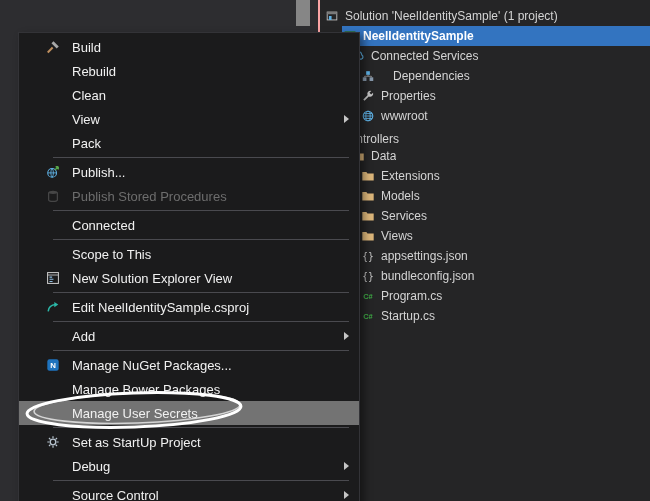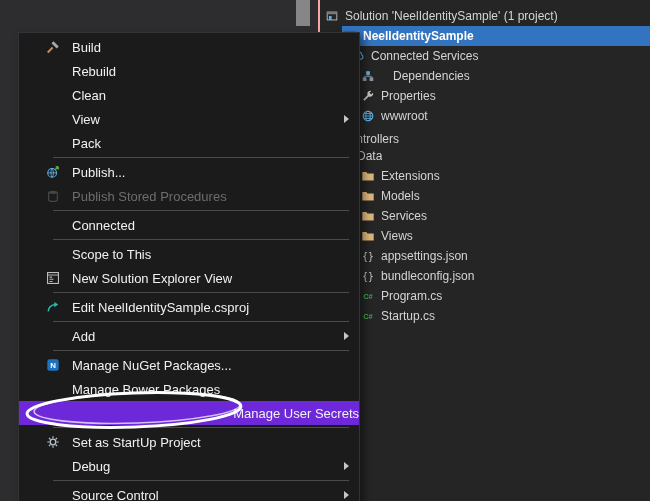--- a/index.html
+++ b/index.html
@@ -18,21 +18,21 @@
   .t-icon{width:16px;height:16px;flex:0 0 16px;display:inline-flex;align-items:center;
     justify-content:center;margin:0 5px 0 0;}
   .t-label{overflow:hidden;}
   .t-badge{position:absolute;left:-9px;top:2px;color:#e03c31;font-weight:bold;font-size:12px;line-height:12px;}
 
   
   .context-menu{position:absolute;left:18px;top:32px;width:342px;box-sizing:border-box;
     background:#1b1b1c;border:1px solid #333337;padding:2px 0;z-index:5;
     box-shadow:4px 4px 8px rgba(0,0,0,0.45);}
   .menu-item{display:flex;align-items:center;height:24px;color:#f1f1f1;font-size:13px;padding-left:19px;}
-  .menu-item.highlighted{background:#6d28d9;text-align:right;}
+  .menu-item.highlighted{background:#737373;}
   .menu-item.disabled{color:#6d6d6d;}
   .menu-item.disabled .mi-icon{opacity:.55;}
   .mi-icon{width:18px;flex:0 0 18px;margin-left:6px;display:inline-flex;align-items:center;justify-content:center;}
   .mi-label{margin-left:10px;flex:1;white-space:nowrap;}
   .mi-arrow{width:0;height:0;border-top:4px solid transparent;border-bottom:4px solid transparent;
     border-left:5px solid #c5c5c5;margin-right:10px;}
   .menu-sep{height:1px;background:#4a4a4f;margin:2px 10px 2px 34px;}
 
   
   .annotation{position:absolute;left:0;top:0;width:650px;height:501px;pointer-events:none;z-index:10;}
@@ -100,21 +100,21 @@
         <span class="t-label">wwwroot</span>
       </div>
       <div class="tree-row" style=" align-items: flex-end;">
         <span class="t-icon">
           <svg width="14" height="14" viewBox="0 0 16 16" xmlns="http://www.w3.org/2000/svg">
             <path d="M1.5 13.2V3.4h4.6l1.3 1.6h7.1v8.2z" fill="#dcb67a"></path>
           </svg>
         </span>
         <span class="t-label">Controllers</span>
       </div>
-      <div class="tree-row" style="margin-left: 16px;">
+      <div class="tree-row" style="margin-left: 30px;">
         <span class="t-icon">
           <svg width="14" height="14" viewBox="0 0 16 16" xmlns="http://www.w3.org/2000/svg">
             <path d="M1.5 13.2V3.4h4.6l1.3 1.6h7.1v8.2z" fill="#dcb67a"></path>
           </svg>
         </span>
         <span class="t-label">Data</span>
       </div>
       <div class="tree-row" style="margin-left: 40px;">
         <span class="t-icon">
           <svg width="14" height="14" viewBox="0 0 16 16" xmlns="http://www.w3.org/2000/svg">

